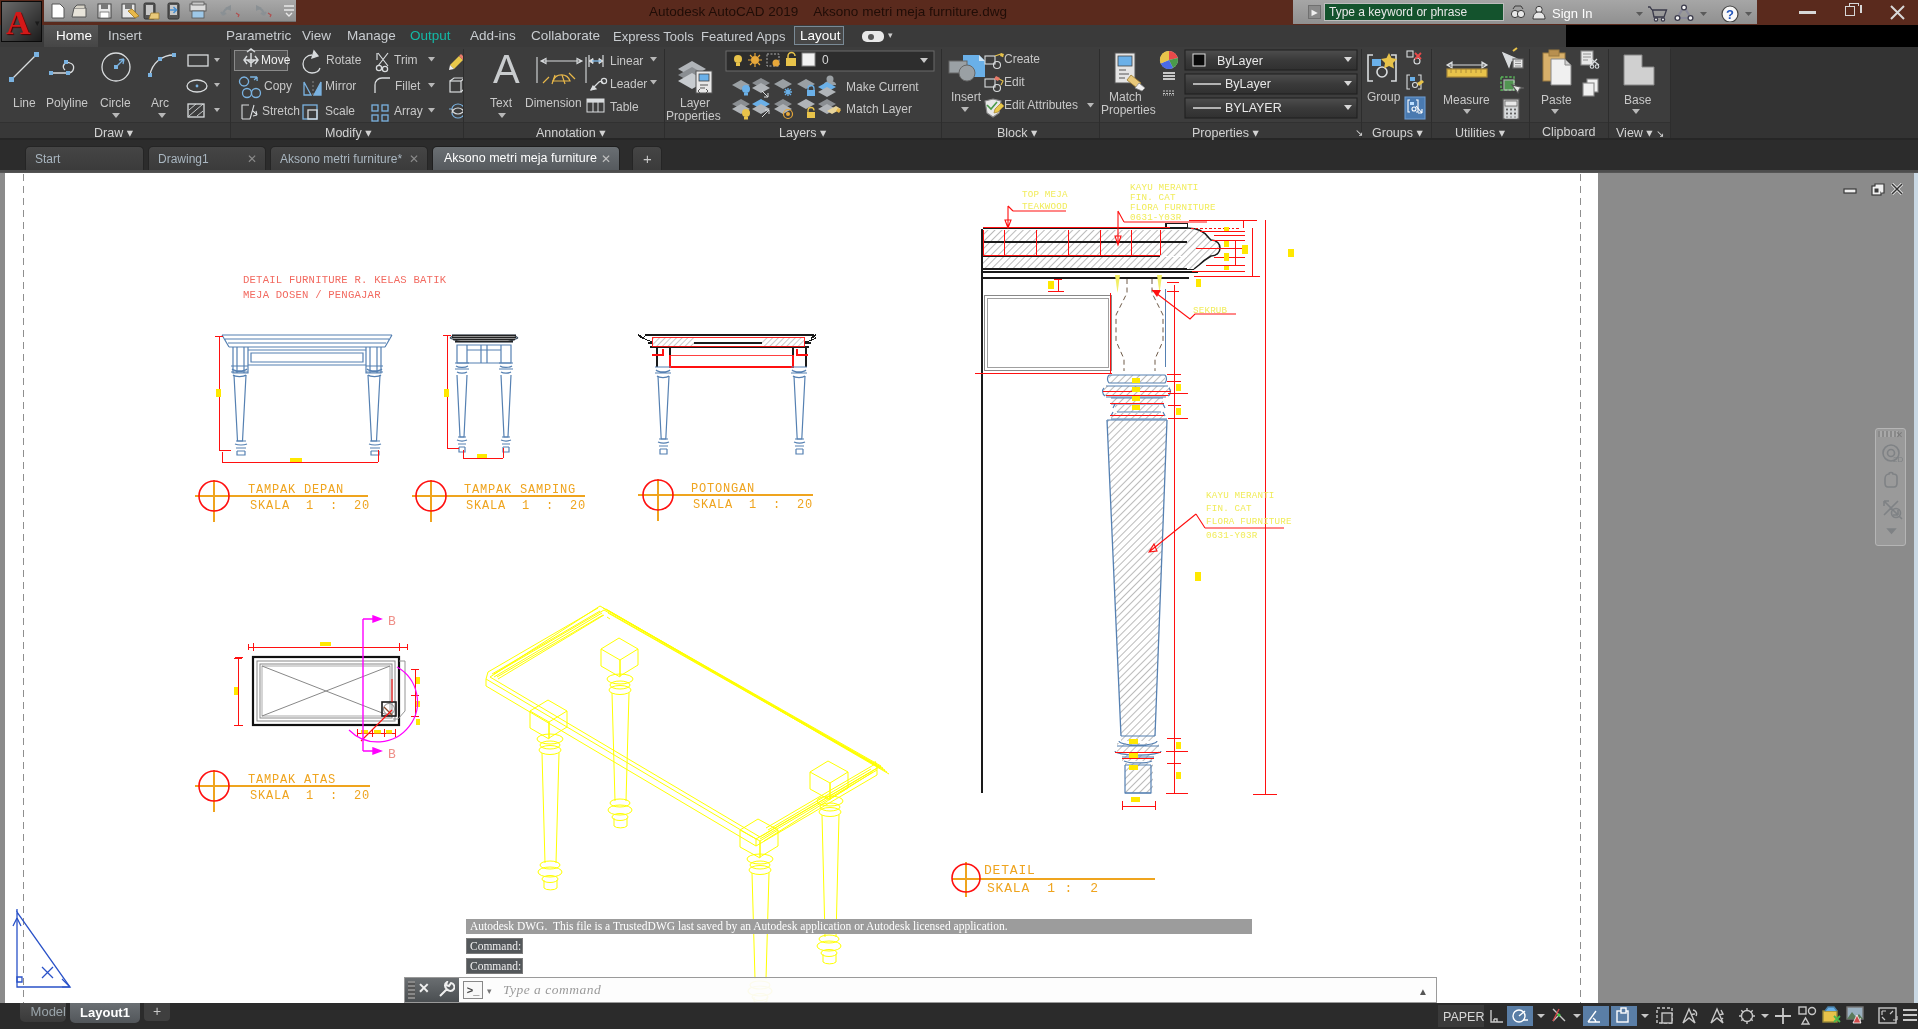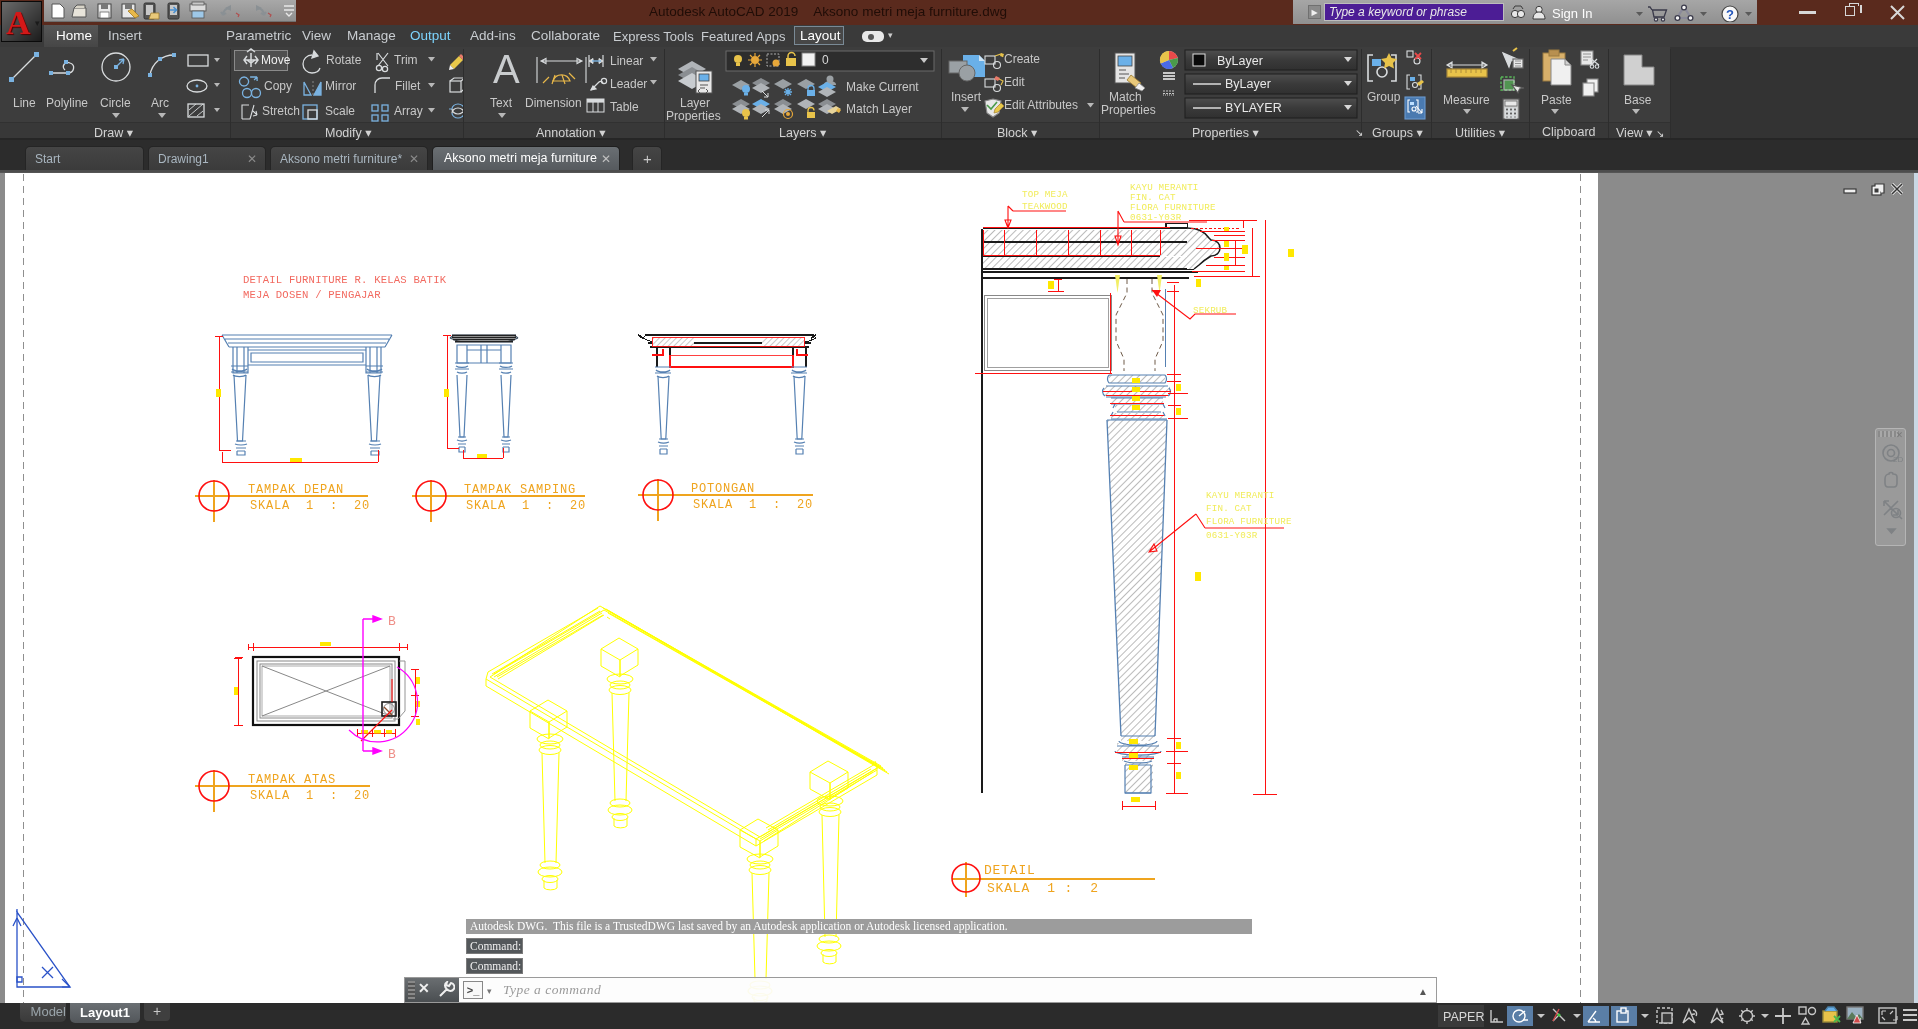--- a/index.html
+++ b/index.html
@@ -1,20 +1,20 @@
 <!DOCTYPE html>
 <html><head>
 <meta charset="utf-8">
 <style>
 *{margin:0;padding:0;box-sizing:border-box}
 html,body{width:1918px;height:1029px;overflow:hidden;background:#000}
 #app{position:absolute;left:0;top:0;width:1918px;height:1029px;font-family:"Liberation Sans",sans-serif}
 .abs{position:absolute}
 #titlebar{left:0;top:0;width:1918px;height:25px;background:#5a2a1d}
-#menurow{left:0;top:25px;width:1918px;height:22px;background:#3a3a3a}
+#menurow{left:0;top:25px;width:1566px;height:22px;background:#3a3a3a}
 #ribbon{left:0;top:47px;width:1918px;height:93px;background:#3d3d3d}
 #filetabs{left:0;top:140px;width:1918px;height:32px;background:#2c2c2c}
 #canvas{left:0;top:172px;width:1918px;height:831px;background:#8b8b8b}
 #bottombar{left:0;top:1003px;width:1918px;height:26px;background:#2b2b2b}
 .t{position:absolute;white-space:nowrap}
 .pl{font-size:12.5px;color:#d2d2d2}
 .ftab{position:absolute;top:6px;height:26px;border-radius:5px 5px 0 0;background:linear-gradient(#454545,#3a3a3a);border:1px solid #252525;border-bottom:none;color:#a9b6c0;font-size:12px}
 .ftab .x{position:absolute;right:8px;top:5px;color:#8a8a8a;font-size:12px}
 .mono{font-family:Liberation Serif, serif}
 </style>
@@ -56,21 +56,21 @@
 
     <div class="abs" style="left:1px;top:1px;width:41px;height:41px;background:linear-gradient(135deg,#6a6a6a,#1c1c1c);border:1px solid #0a0a0a;z-index:5">
       <div class="abs" style="left:4px;top:2px;font-family:'Liberation Serif',serif;font-weight:bold;font-size:34px;color:#d41818;text-shadow:1px 1px 1px #500">A</div>
       <div class="abs" style="left:33px;top:16px;color:#1a1a1a;font-size:9px">▾</div>
     </div>
 
     <div class="t" style="left:649px;top:4px;font-size:13.5px;color:#200d07">Autodesk AutoCAD 2019&nbsp;&nbsp;&nbsp;&nbsp;Aksono metri meja furniture.dwg</div>
 
     <div class="abs" style="left:1293px;top:0;width:464px;height:24px;background:linear-gradient(#a6a6a6,#909090)"></div>
     <div class="abs" style="left:1308px;top:5px;width:13px;height:14px;background:#8a8a8a;border:1px solid #707070;color:#f0f0f0;font-size:8px;line-height:13px;text-align:center">▶</div>
-    <div class="abs" style="left:1324px;top:3px;width:180px;height:18px;background:#4c1d95;border:1px solid #bdbdbd;color:#e8e8e8;font-style:italic;font-size:12px;line-height:16px;padding-left:4px">Type a keyword or phrase</div>
+    <div class="abs" style="left:1324px;top:3px;width:180px;height:18px;background:#14532d;border:1px solid #bdbdbd;color:#e8e8e8;font-size:12px;line-height:16px;padding-left:4px">Type a keyword or phrase</div>
     <svg class="abs" style="left:1508px;top:4px" width="250" height="18" viewBox="0 0 250 18">
       <g stroke="#3a3a3a" fill="#e8e8e8" stroke-width="1">
         <circle cx="7" cy="10" r="3.6"></circle>
           <circle cx="13" cy="10" r="3.6"></circle>
         <path d="M5 5 l2 -3 h6 l2 3" fill="none"></path>
         <circle cx="31" cy="5.5" r="3.2"></circle>
         <path d="M25 15 c0 -5 3 -7 6 -7 c3 0 6 2 6 7 z"></path>
       </g>
       <text x="44" y="14" font-size="13" fill="#fdfdfd" font-family="Liberation Sans">Sign In</text>
       <path d="M128 8 l3.5 4 3.5 -4 z" fill="#5a5a5a"></path>
@@ -99,21 +99,21 @@
       </svg>
   </div>
   <div class="abs" id="menurow">
     <div class="abs" style="left:44px;top:0;width:54px;height:22px;background:linear-gradient(#575757,#464646)"></div>
     <div class="t" style="left:56px;top:3px;font-size:13.5px;color:#fff">Home</div>
     <div class="t" style="left:108px;top:3px;font-size:13.5px;color:#c8ccd0">Insert</div>
     <div class="t" style="left:158px;top:19px;font-size:19px;color:#f97316">Annotate</div>
     <div class="t" style="left:226px;top:3px;font-size:13.5px;color:#c8ccd0">Parametric</div>
     <div class="t" style="left:302px;top:3px;font-size:13.5px;color:#c8ccd0">View</div>
     <div class="t" style="left:347px;top:3px;font-size:13.5px;color:#c8ccd0">Manage</div>
-    <div class="t" style="left:410px;top:3px;font-size:13.5px;color:#7dd3fc">Output</div>
+    <div class="t" style="left:410px;top:3px;font-size:13.5px;color:#14b8a6">Output</div>
     <div class="t" style="left:470px;top:3px;font-size:13.5px;color:#c8ccd0">Add-ins</div>
     <div class="t" style="left:531px;top:3px;font-size:13.5px;color:#c8ccd0">Collaborate</div>
     <div class="t" style="left:613px;top:4px;font-size:13px;color:#c8ccd0">Express Tools</div>
     <div class="t" style="left:701px;top:4px;font-size:13px;color:#c8ccd0">Featured Apps</div>
     <div class="abs" style="left:794px;top:1px;width:50px;height:19px;border:1px solid #7a8a96;background:#474747"></div>
     <div class="t" style="left:800px;top:3px;font-size:13.5px;color:#fff">Layout</div>
     <div class="abs" style="left:862px;top:6px;width:22px;height:11px;background:#e8e8e8;border-radius:5px"></div>
     <div class="abs" style="left:868px;top:8.5px;width:6px;height:6px;background:#555;border-radius:3px"></div>
     <div class="t" style="left:888px;top:5px;font-size:9px;color:#ccc">▾</div>
   </div>

